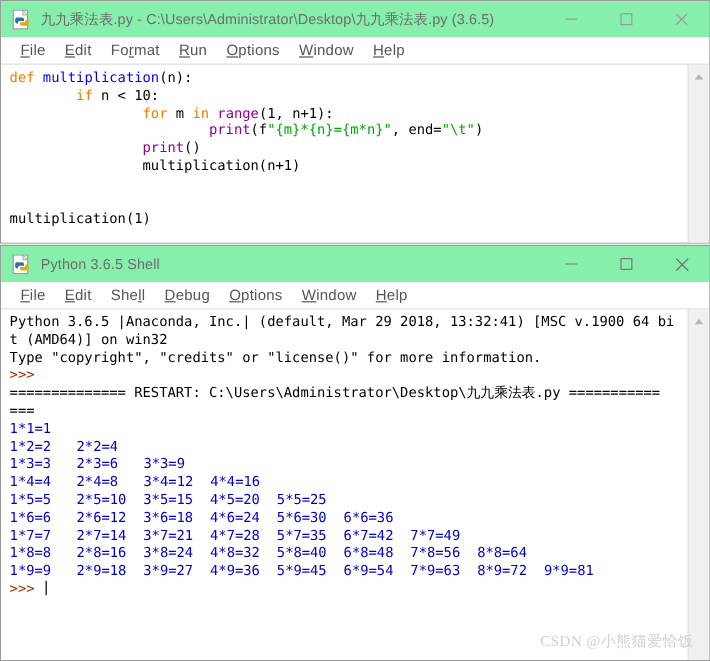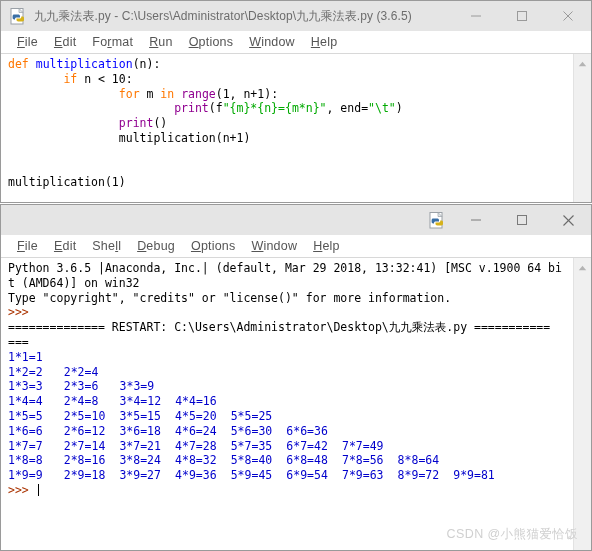--- a/index.html
+++ b/index.html
@@ -23,24 +23,23 @@
     border: 1px solid #9a9a9a;
     box-sizing: border-box;
     display: flex;
     flex-direction: column;
   }
   .titlebar {
     height: 30px;
     min-height: 30px;
     display: flex;
     align-items: center;
-    background: #e5e5e5;
+    background: #86efac;
     padding-left: 9px;
     box-sizing: border-box;
-    justify-content: flex-end;
   }
   .title-icon {
     width: 17px;
     height: 17px;
     margin-right: 7px;
     flex: 0 0 auto;
     position: relative;
   }
   .title-text {
     font-size: 12px;
@@ -164,20 +163,21 @@
   
   #watermark {
     position: absolute;
     right: 14px;
     bottom: 8px;
     font-size: 12.5px;
     color: #d0d0d0;
     letter-spacing: 0.4px;
     pointer-events: none;
     user-select: none;
+    font-family: Liberation Serif, serif;
   }
 </style>
 </head>
 <body>
 
 <div class="window" id="editor-window">
 
   <div class="titlebar">
     <span class="title-icon">
       <svg width="17" height="17" viewBox="0 0 17 17">
@@ -235,20 +235,21 @@
 
   <div class="titlebar">
     <span class="title-icon">
       <svg width="17" height="17" viewBox="0 0 17 17">
         <rect x="1" y="0.5" width="12" height="15.5" fill="#ffffff" stroke="#9aa0a6" stroke-width="1"></rect>
         <path d="M9 0.5 L13 4.5 L9 4.5 Z" fill="#e2e6ea" stroke="#9aa0a6" stroke-width="0.7"></path>
         <path d="M4 6.5h4.2c1.1 0 1.8.6 1.8 1.6v1.3H6.6c-.9 0-1.6.6-1.6 1.5v.6H4.2c-1 0-1.6-.7-1.6-1.7V8.2c0-1 .7-1.7 1.4-1.7z" fill="#3a6fa5"></path>
         <path d="M11.2 8.4h1.2c1 0 1.6.7 1.6 1.7v1.6c0 1-.7 1.7-1.5 1.7H8.3c-1 0-1.8-.6-1.8-1.6v-1.3h3.2c.9 0 1.6-.6 1.6-1.5z" fill="#d6b21a"></path>
       </svg>
     </span>
+    <span class="title-text">Python 3.6.5 Shell</span>
     <span class="wincontrols">
       <span class="wc">
         <svg width="12" height="12" viewBox="0 0 12 12">
             <line x1="1" y1="6" x2="11" y2="6" stroke="#7a7a7a" stroke-width="1"></line>
           </svg>
       </span>
       <span class="wc">
         <svg width="12" height="12" viewBox="0 0 12 12">
             <rect x="1.5" y="1.5" width="9" height="9" fill="none" stroke="#7a7a7a" stroke-width="1"></rect>
           </svg>

